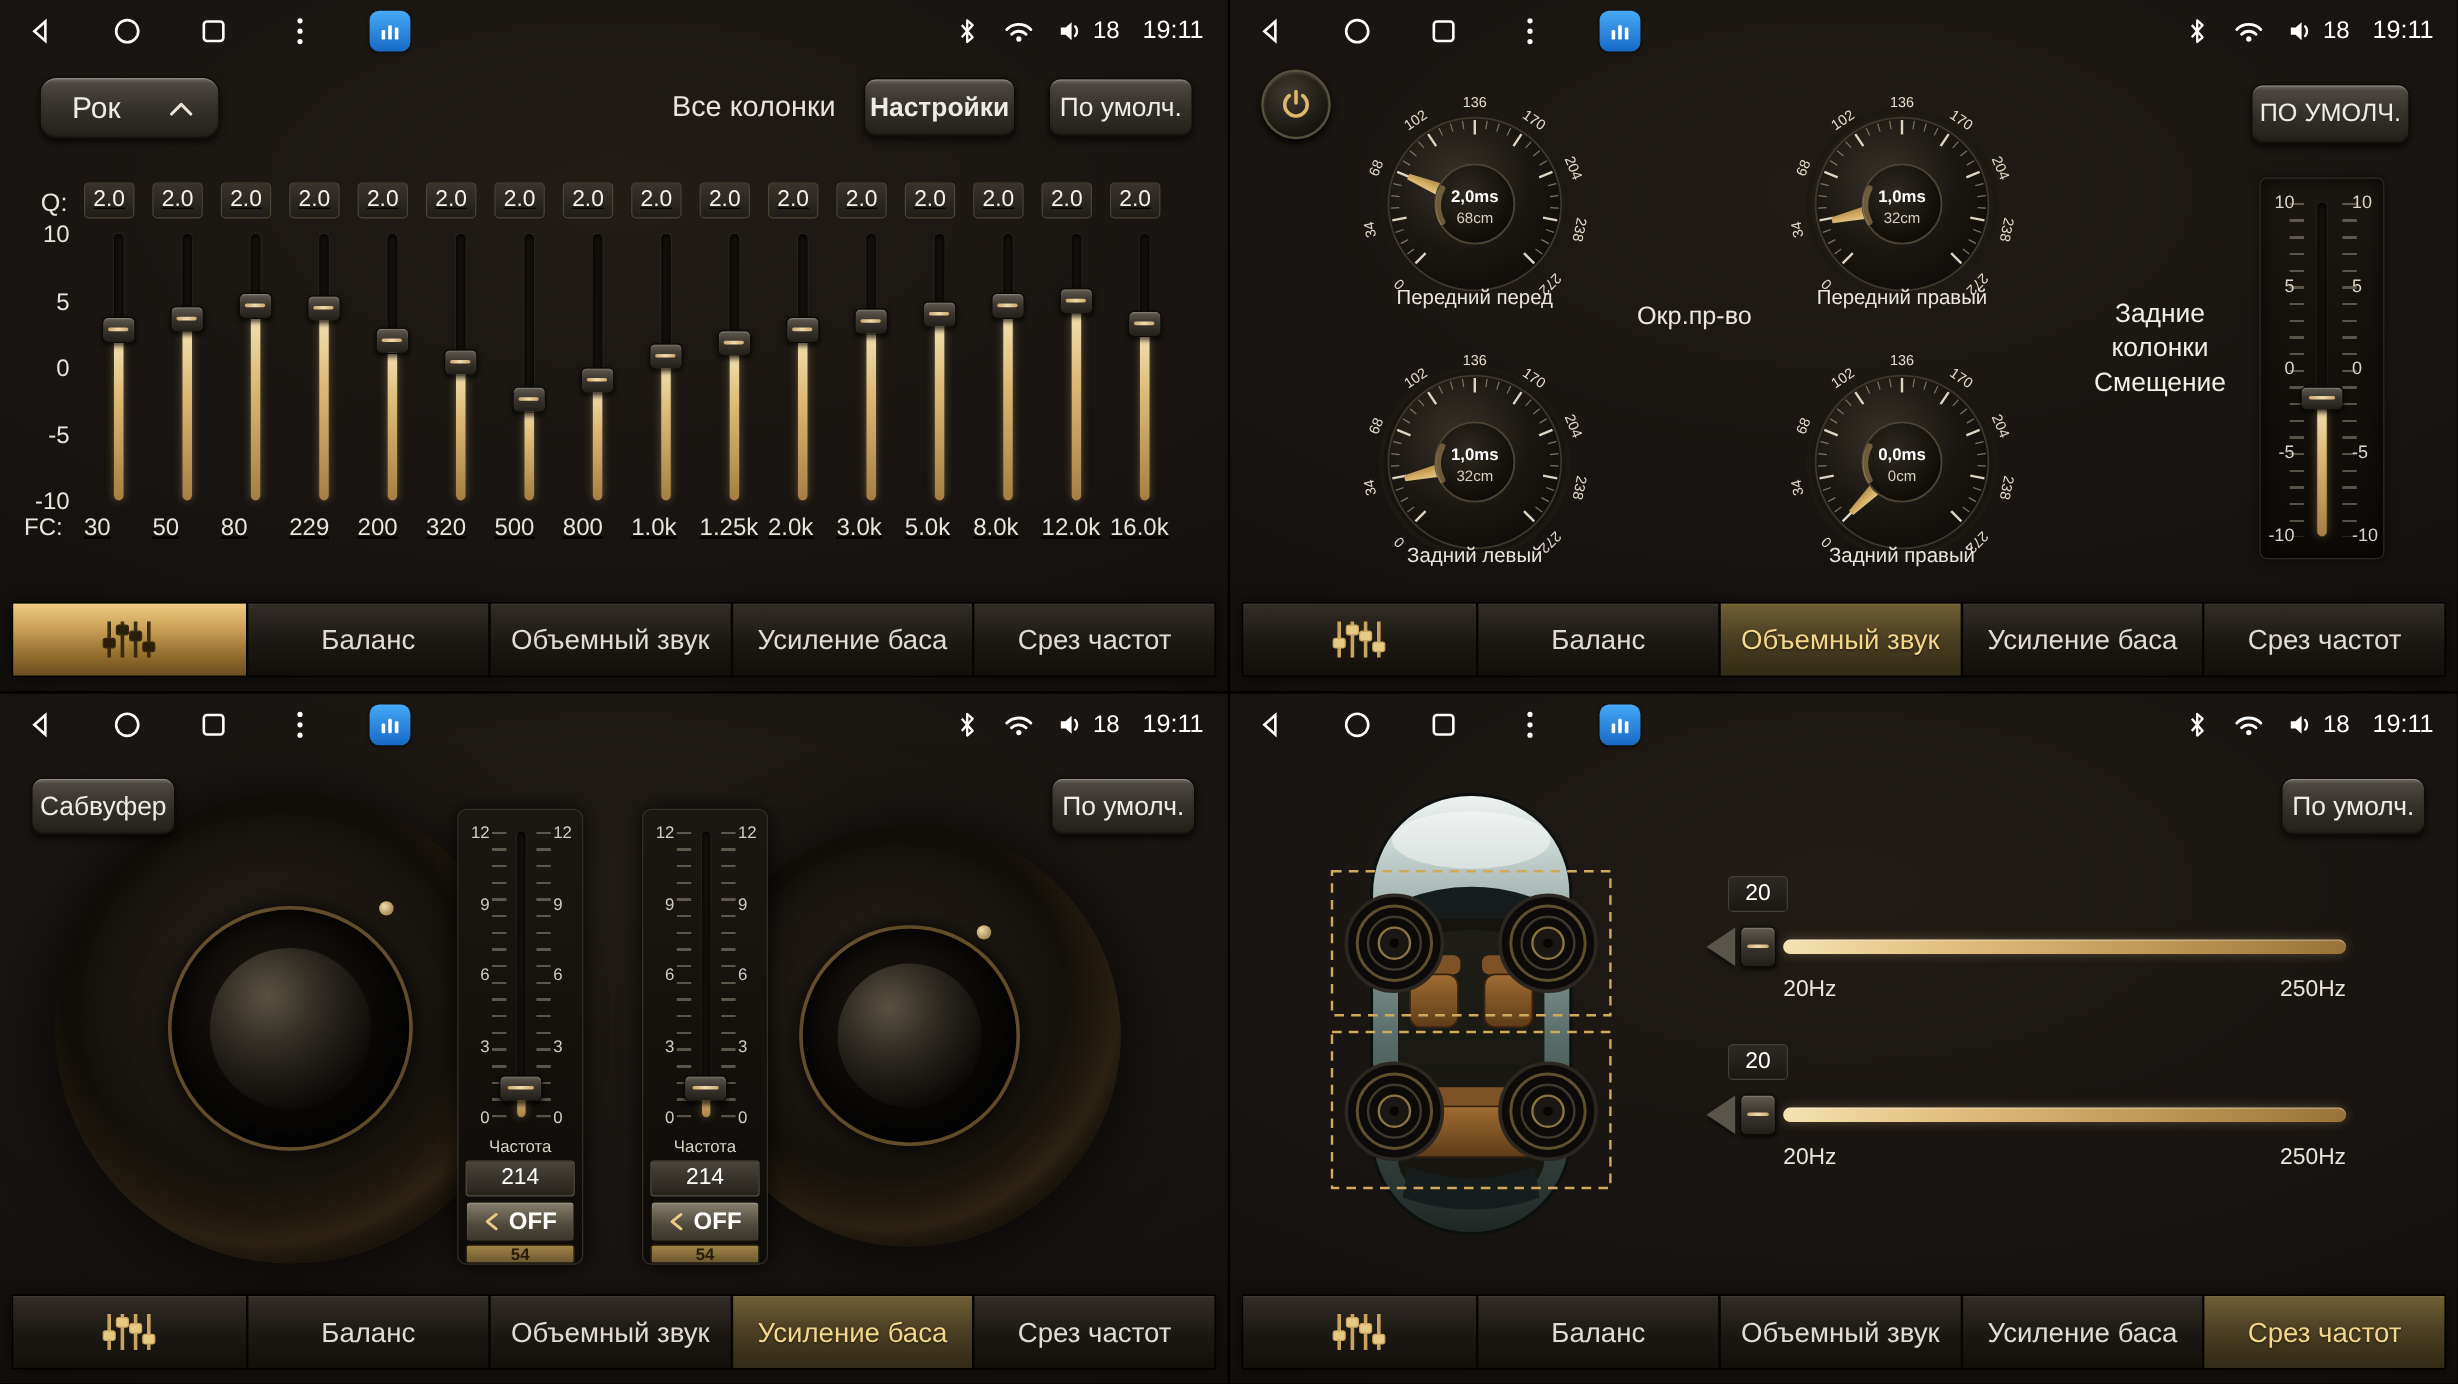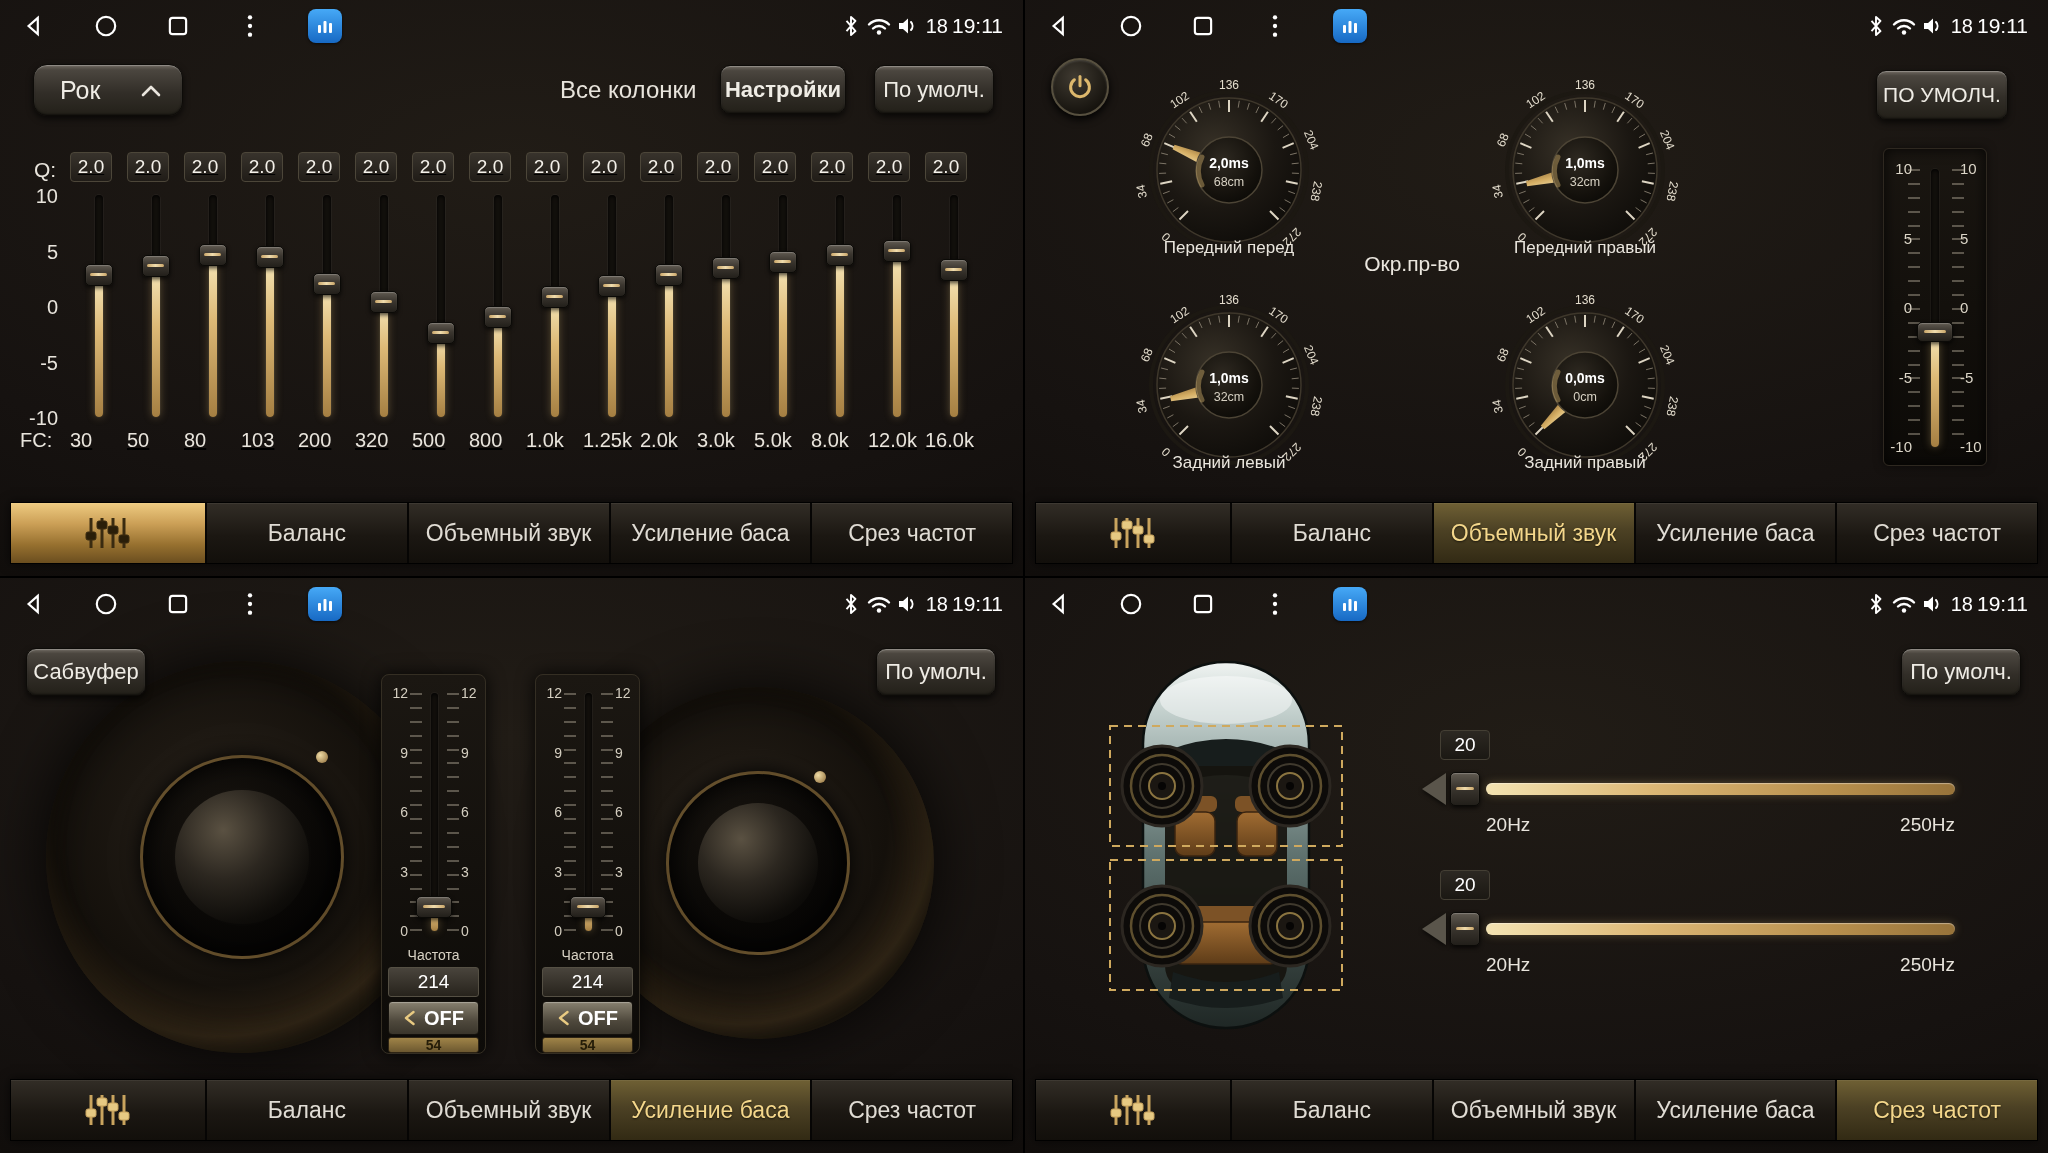--- a/index.html
+++ b/index.html
@@ -10,21 +10,21 @@
     background:radial-gradient(130% 115% at 50% 28%, #211c16 0%, #161210 52%, #0b0907 100%);}
   #q-eq{left:0;top:0;width:1023px;height:576px;}
   #q-surround{left:1025px;top:0;width:1023px;height:576px;}
   #q-bass{left:0;top:578px;width:1023px;height:575px;}
   #q-cross{left:1025px;top:578px;width:1023px;height:575px;}
 
   
   .status-bar{position:absolute;top:0;left:0;right:0;height:52px;display:flex;align-items:center;
     padding:0 20px;z-index:8;}
   .sb-left{display:flex;align-items:center;gap:44px;}
-  .sb-right{margin-left:auto;display:flex;align-items:center;color:#fff;}
+  .sb-right{margin-left:auto;display:flex;align-items:center;gap:15px;color:#fff;}
   .sb-ic{display:flex;width:28px;height:28px;align-items:center;justify-content:center;}
   .sb-app{width:34px;height:34px;border-radius:8px;display:flex;align-items:center;justify-content:center;
     background:linear-gradient(180deg,#46a9f7,#1769c4);box-shadow:0 1px 3px rgba(0,0,0,.6);}
   .sb-vol{display:flex;align-items:center;gap:5px;font-size:20px;color:#fff;}
   .sb-time{font-size:21px;color:#fff;margin-left:4px;}
 
   
   .btn3d{position:absolute;display:flex;align-items:center;justify-content:center;color:#efece5;
     font-size:22px;border-radius:10px;z-index:4;cursor:pointer;
     background:linear-gradient(180deg,#6e6860 0%,#4b463f 10%,#322e28 55%,#232019 100%);
@@ -258,21 +258,21 @@
         </div>
         <div class="freq-label">80</div>
       </div>
       <div class="band">
         <div class="q-box">2.0</div>
         <div class="vslider">
           <div class="track-v" style="left: 24.5px; top: 0px; height: 222px;"></div>
           <div class="fill-v" style="left: 24.5px; top: 62.16px; height: 159.84px;"></div>
           <div class="knob vknob" style="top: 51.16px;"></div>
         </div>
-        <div class="freq-label">103</div>
+        <div class="freq-label">229</div>
       </div>
       <div class="band">
         <div class="q-box">2.0</div>
         <div class="vslider">
           <div class="track-v" style="left: 24.5px; top: 0px; height: 222px;"></div>
           <div class="fill-v" style="left: 24.5px; top: 88.8px; height: 133.2px;"></div>
           <div class="knob vknob" style="top: 77.8px;"></div>
         </div>
         <div class="freq-label">200</div>
       </div>
@@ -459,20 +459,25 @@
   <div class="power-btn">
     <svg width="30" height="30" viewBox="0 0 24 24">
       <path d="M12 3.5v7.5" stroke="#dcb76c" stroke-width="2.4" stroke-linecap="round"></path>
       <path d="M7.5 6.2a7.5 7.5 0 1 0 9 0" fill="none" stroke="#dcb76c" stroke-width="2.4" stroke-linecap="round"></path>
     </svg>
   </div>
   <div class="btn3d" style="left:851px;top:70px;width:132px;height:50px;font-size:21px;">ПО УМОЛЧ.</div>
 
   <div class="center-label">Окр.пр-во</div>
 
+  <div class="rear-label">
+    <div>Задние</div>
+    <div>колонки</div>
+    <div>Смещение</div>
+  </div>
   <div class="offset-panel" id="offset-panel">
       <div class="op-label" style="left: 6px; top: 11px; text-align: right;">10</div>
       <div class="op-label" style="left: 76px; top: 11px;">10</div>
       <div class="op-label" style="left: 6px; top: 80.5px; text-align: right;">5</div>
       <div class="op-label" style="left: 76px; top: 80.5px;">5</div>
       <div class="op-label" style="left: 6px; top: 150px; text-align: right;">0</div>
       <div class="op-label" style="left: 76px; top: 150px;">0</div>
       <div class="op-label" style="left: 6px; top: 219.5px; text-align: right;">-5</div>
       <div class="op-label" style="left: 76px; top: 219.5px;">-5</div>
       <div class="op-label" style="left: 6px; top: 289px; text-align: right;">-10</div>

